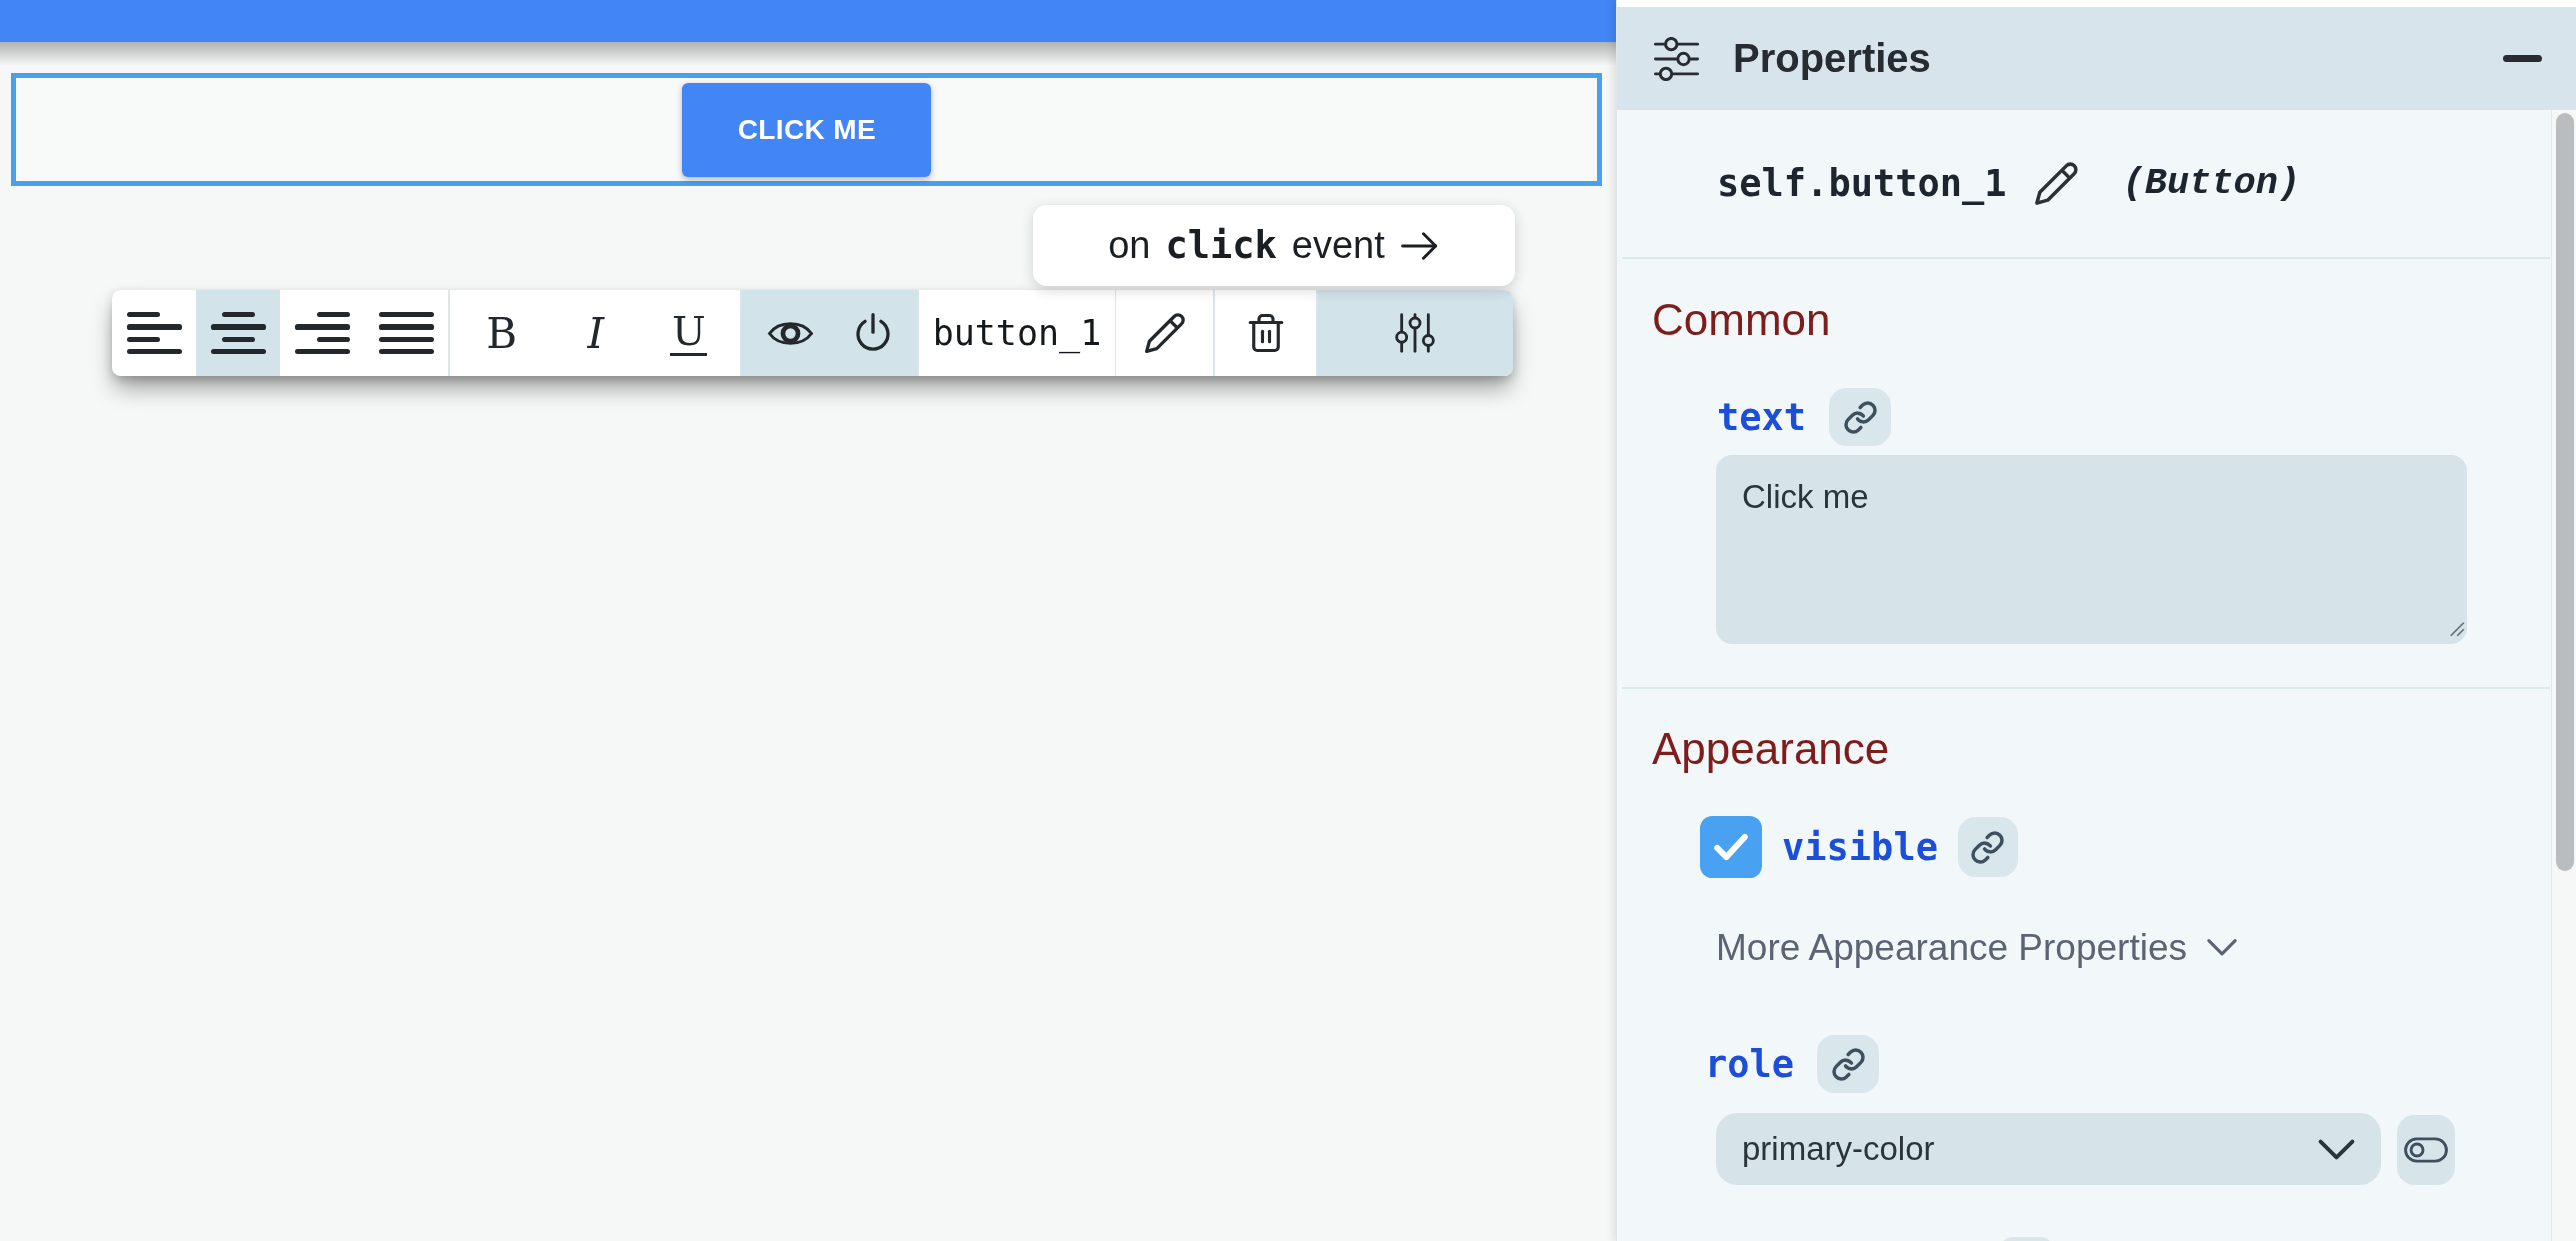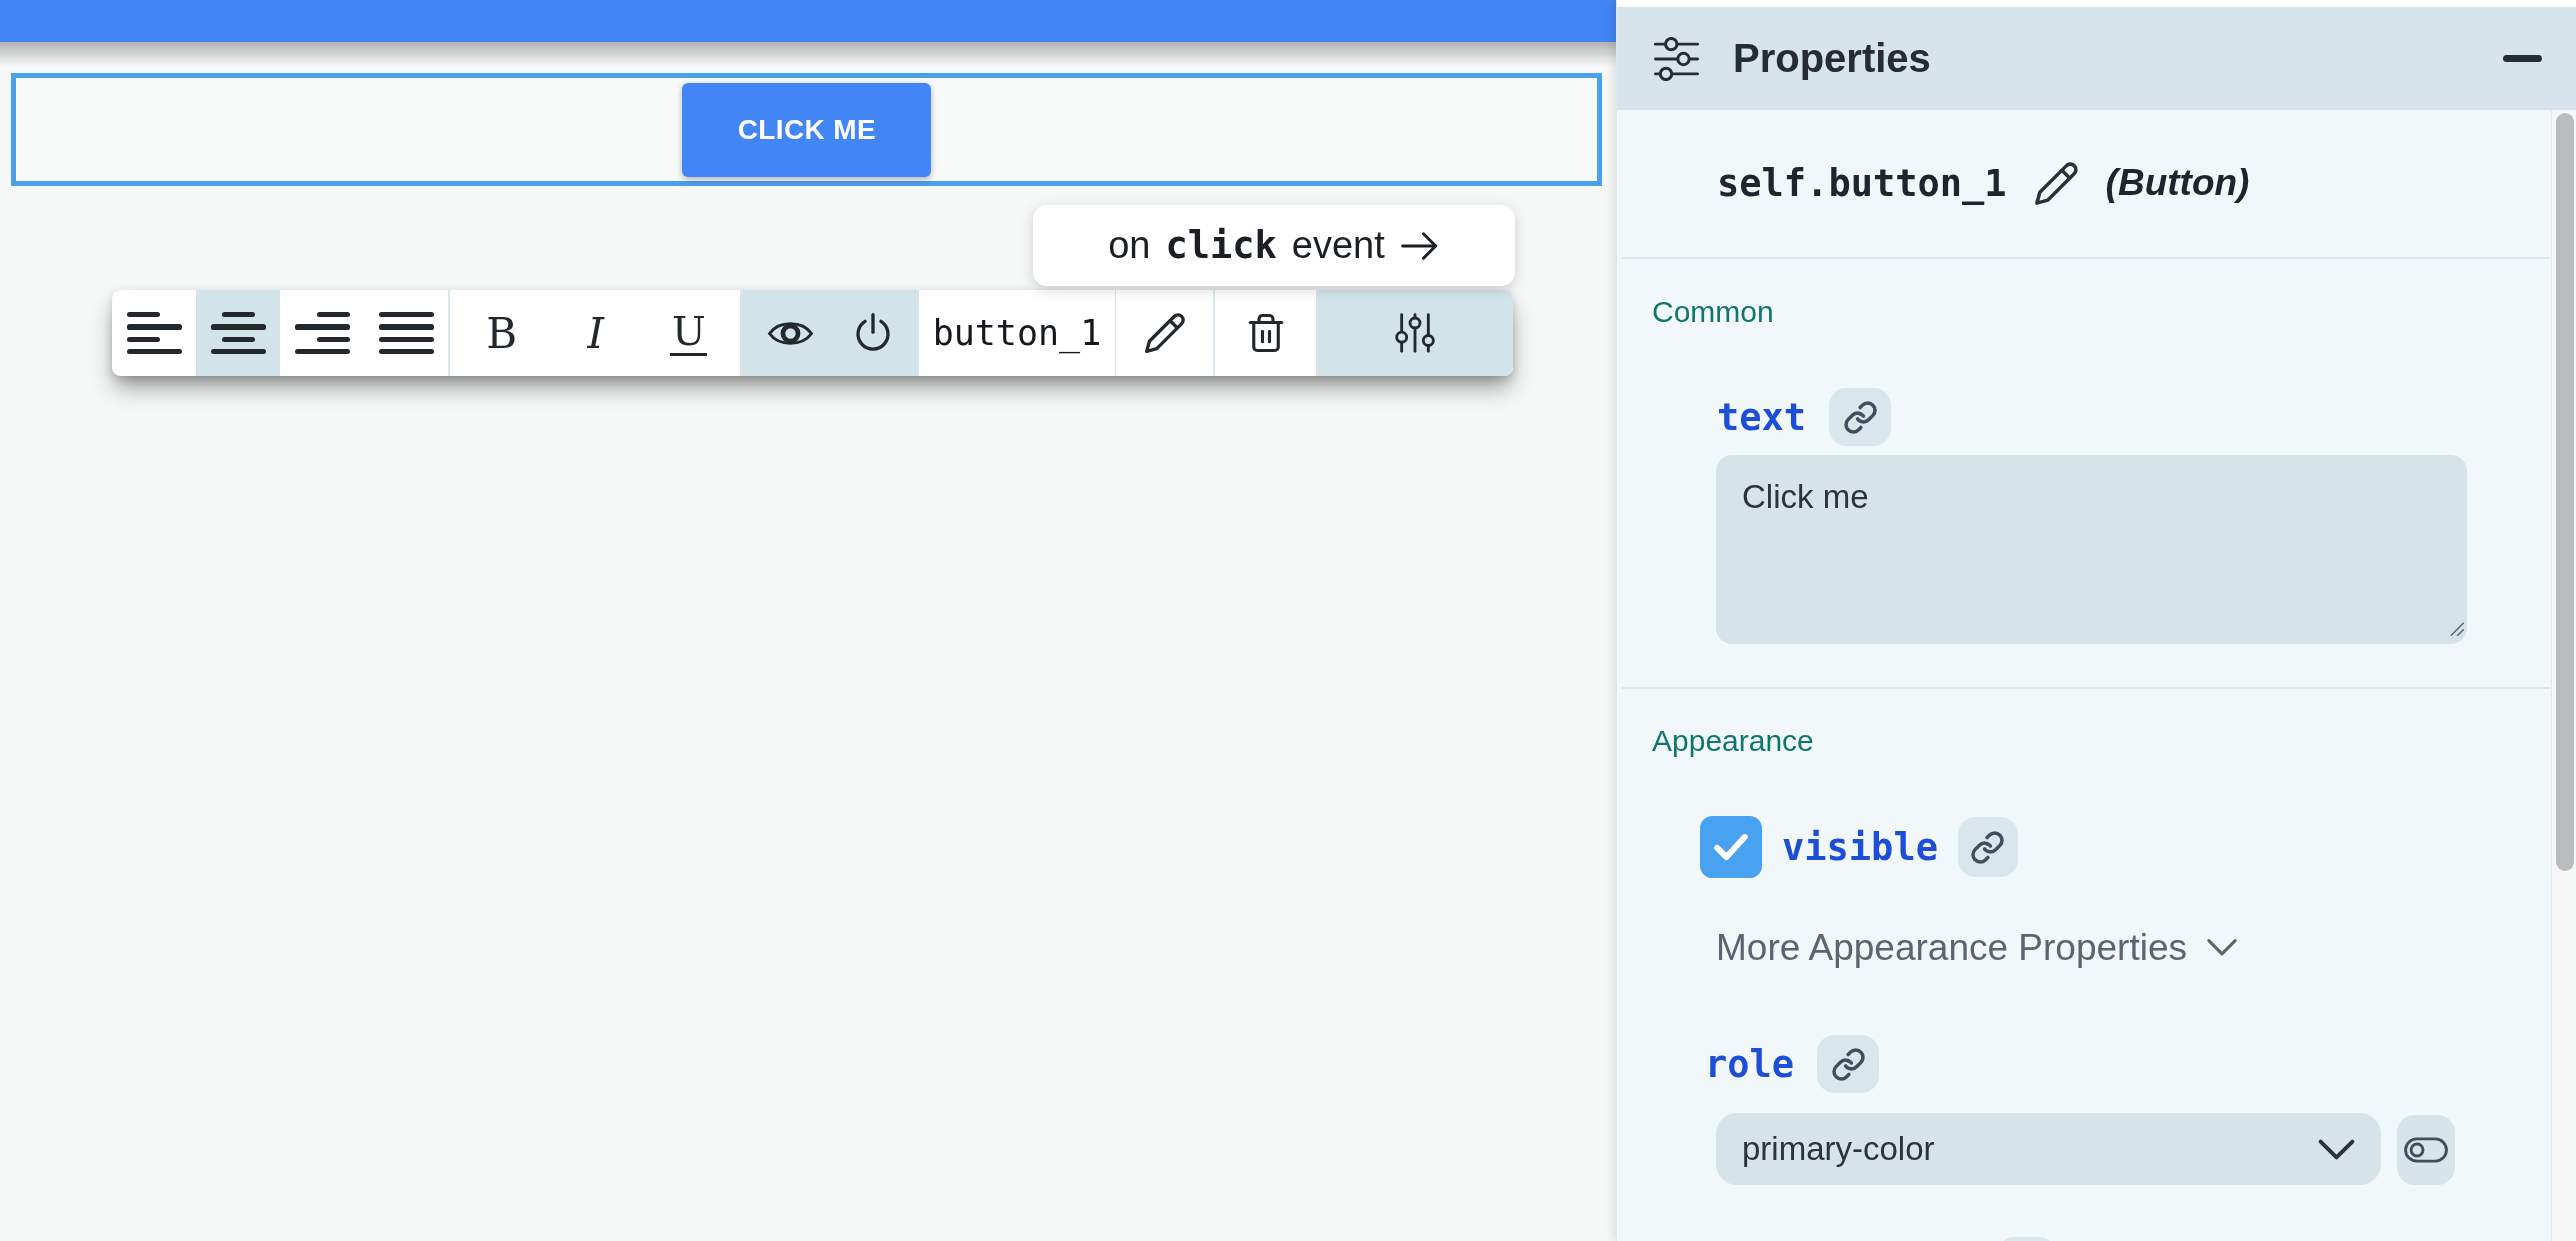--- a/index.html
+++ b/index.html
@@ -47,23 +47,23 @@
   .panel{position:absolute;left:1616px;top:0;width:960px;height:1241px;background:#f2f8fa;
        box-shadow:-3.5px 0 8px rgba(0,0,0,.10);border-left:0.9px solid #e1e5e6;}
   .panel-topstrip{position:absolute;left:0;top:0;width:100%;height:7px;background:#fff;}
   .panel-header{position:absolute;left:0;top:7px;width:100%;height:103px;background:#d7e4ec;box-sizing:border-box;
        display:flex;align-items:center;padding:16px 35px;}
   .panel-title{font-size:40px;font-weight:700;color:#262c31;margin-left:32px;}
   .minus-btn{margin-left:auto;width:39px;height:7px;border-radius:3.5px;background:#262c31;cursor:pointer;}
 
   .ref-row{position:absolute;left:100px;top:154px;height:58px;display:flex;align-items:center;gap:26px;}
   .mono-ref{font-family:"DejaVu Sans Mono",monospace;font-size:37px;font-weight:700;color:#1d262e;}
-  .mono-type{font-family:Liberation Sans, sans-serif;font-size:37px;font-weight:700;font-style:italic;color:#1d262e;}
+  .mono-type{font-family:Liberation Mono, monospace;font-size:37px;font-weight:700;font-style:italic;color:#1d262e;margin-left:17px;}
   .divider{position:absolute;left:5.3px;width:928px;height:1.8px;background:#dbe8ec;}
-  .sec-heading{position:absolute;left:35px;font-size:30px;color:#0f766e;font-weight:500;}
+  .sec-heading{position:absolute;left:35px;font-size:44px;color:#7f1d1d;font-weight:500;}
   .prop-row{position:absolute;display:flex;align-items:center;}
   .mono-label{font-family:"DejaVu Sans Mono",monospace;font-size:37px;font-weight:700;color:#1d4ed8;}
   .link-pill{background:#d9e6ec;border-radius:17.6px;display:flex;align-items:center;justify-content:center;cursor:pointer;color:#3e505d;}
   .pill-66{width:62px;height:58px;} .pill-68{width:60px;height:60px;}
   .text-area{position:absolute;left:99px;top:455px;width:751px;height:189px;box-sizing:border-box;background:#d6e3e9;
        border:none;border-radius:16px;padding:23px 26px;font-family:"Liberation Sans",sans-serif;font-size:33px;
        color:#2b343c;resize:none;outline:none;}
   .resize-grip{position:absolute;left:824px;top:613px;pointer-events:none;color:#5f707a;}
   .checkbox{width:62px;height:62px;border-radius:12.3px;background:#48a2f1;display:flex;align-items:center;justify-content:center;cursor:pointer;}
   .more-link{position:absolute;left:99px;top:927px;display:flex;align-items:center;gap:19.3px;font-size:37px;color:#5b6470;cursor:pointer;}

